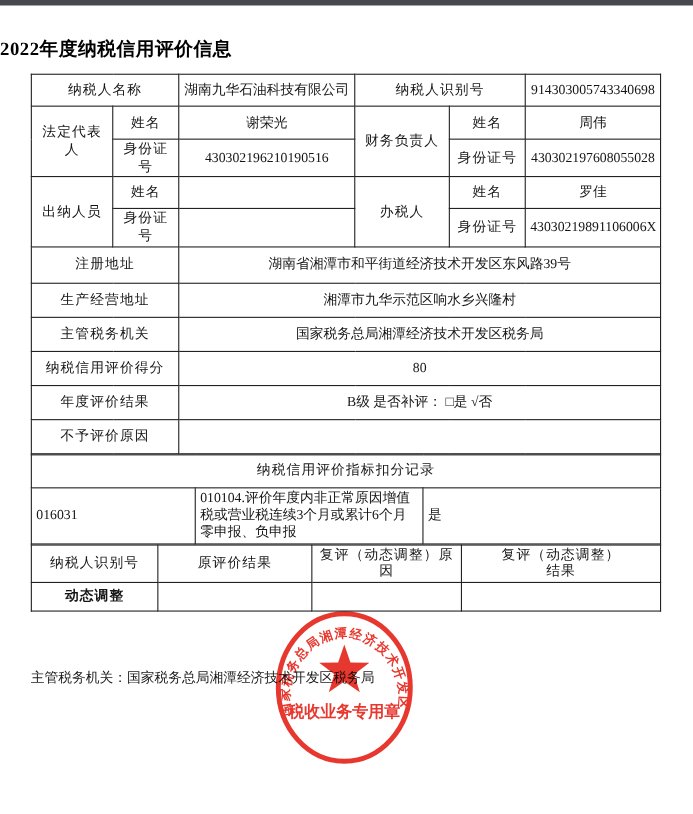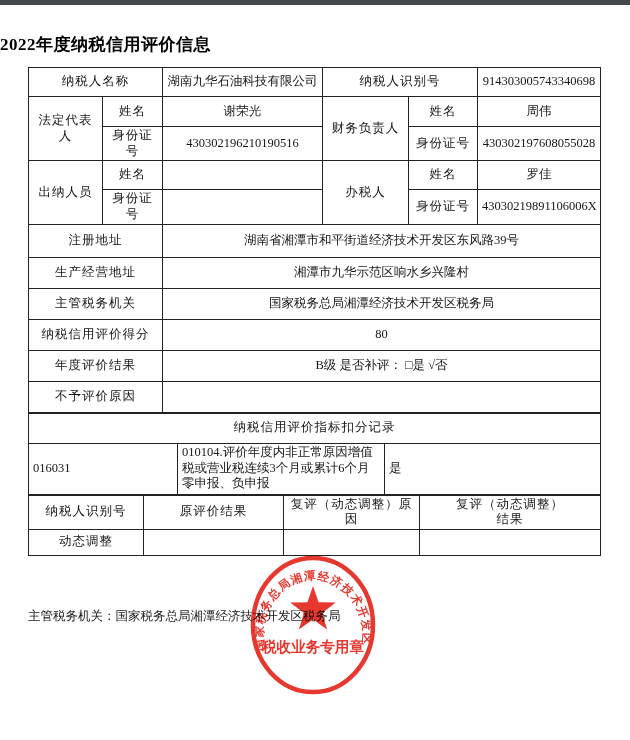--- a/index.html
+++ b/index.html
@@ -17,21 +17,21 @@
   table { border-collapse:collapse; width:572px; table-layout:fixed; }
   td {
     border:1.5px solid #222; font-size:12.5px; padding:1px 4px;
     overflow:hidden; line-height:1.25; vertical-align:middle;
   }
   .lbl { text-align:center; letter-spacing:1px; }
   .val { text-align:center; }
   .ctr { }
   .sec { text-align:center; letter-spacing:1px; }
   .h26 td { height:26px; } .h27 td { height:27px; } .h28 td { height:28px; }
-  .h30 td { height:30px; } .h48 td { height:48px; } .h23 td { height:23px; }
+  .h30 td { height:30px; } .h48 td { height:48px; } .h23 td { height:23px;font-weight:bold; }
   .wrapcell span { display:inline-block; max-width:118px; }
   .footer {
     position:absolute; top:608px; left:28px; width:540px;
     display:flex; justify-content:space-between; font-size:12.5px; color:#1a1a1a;
   }
   .seal {
     position:absolute; left:243px; top:552px; width:140px; height:148px;
     mix-blend-mode:multiply; opacity:0.92; pointer-events:none;
   }
 </style>

